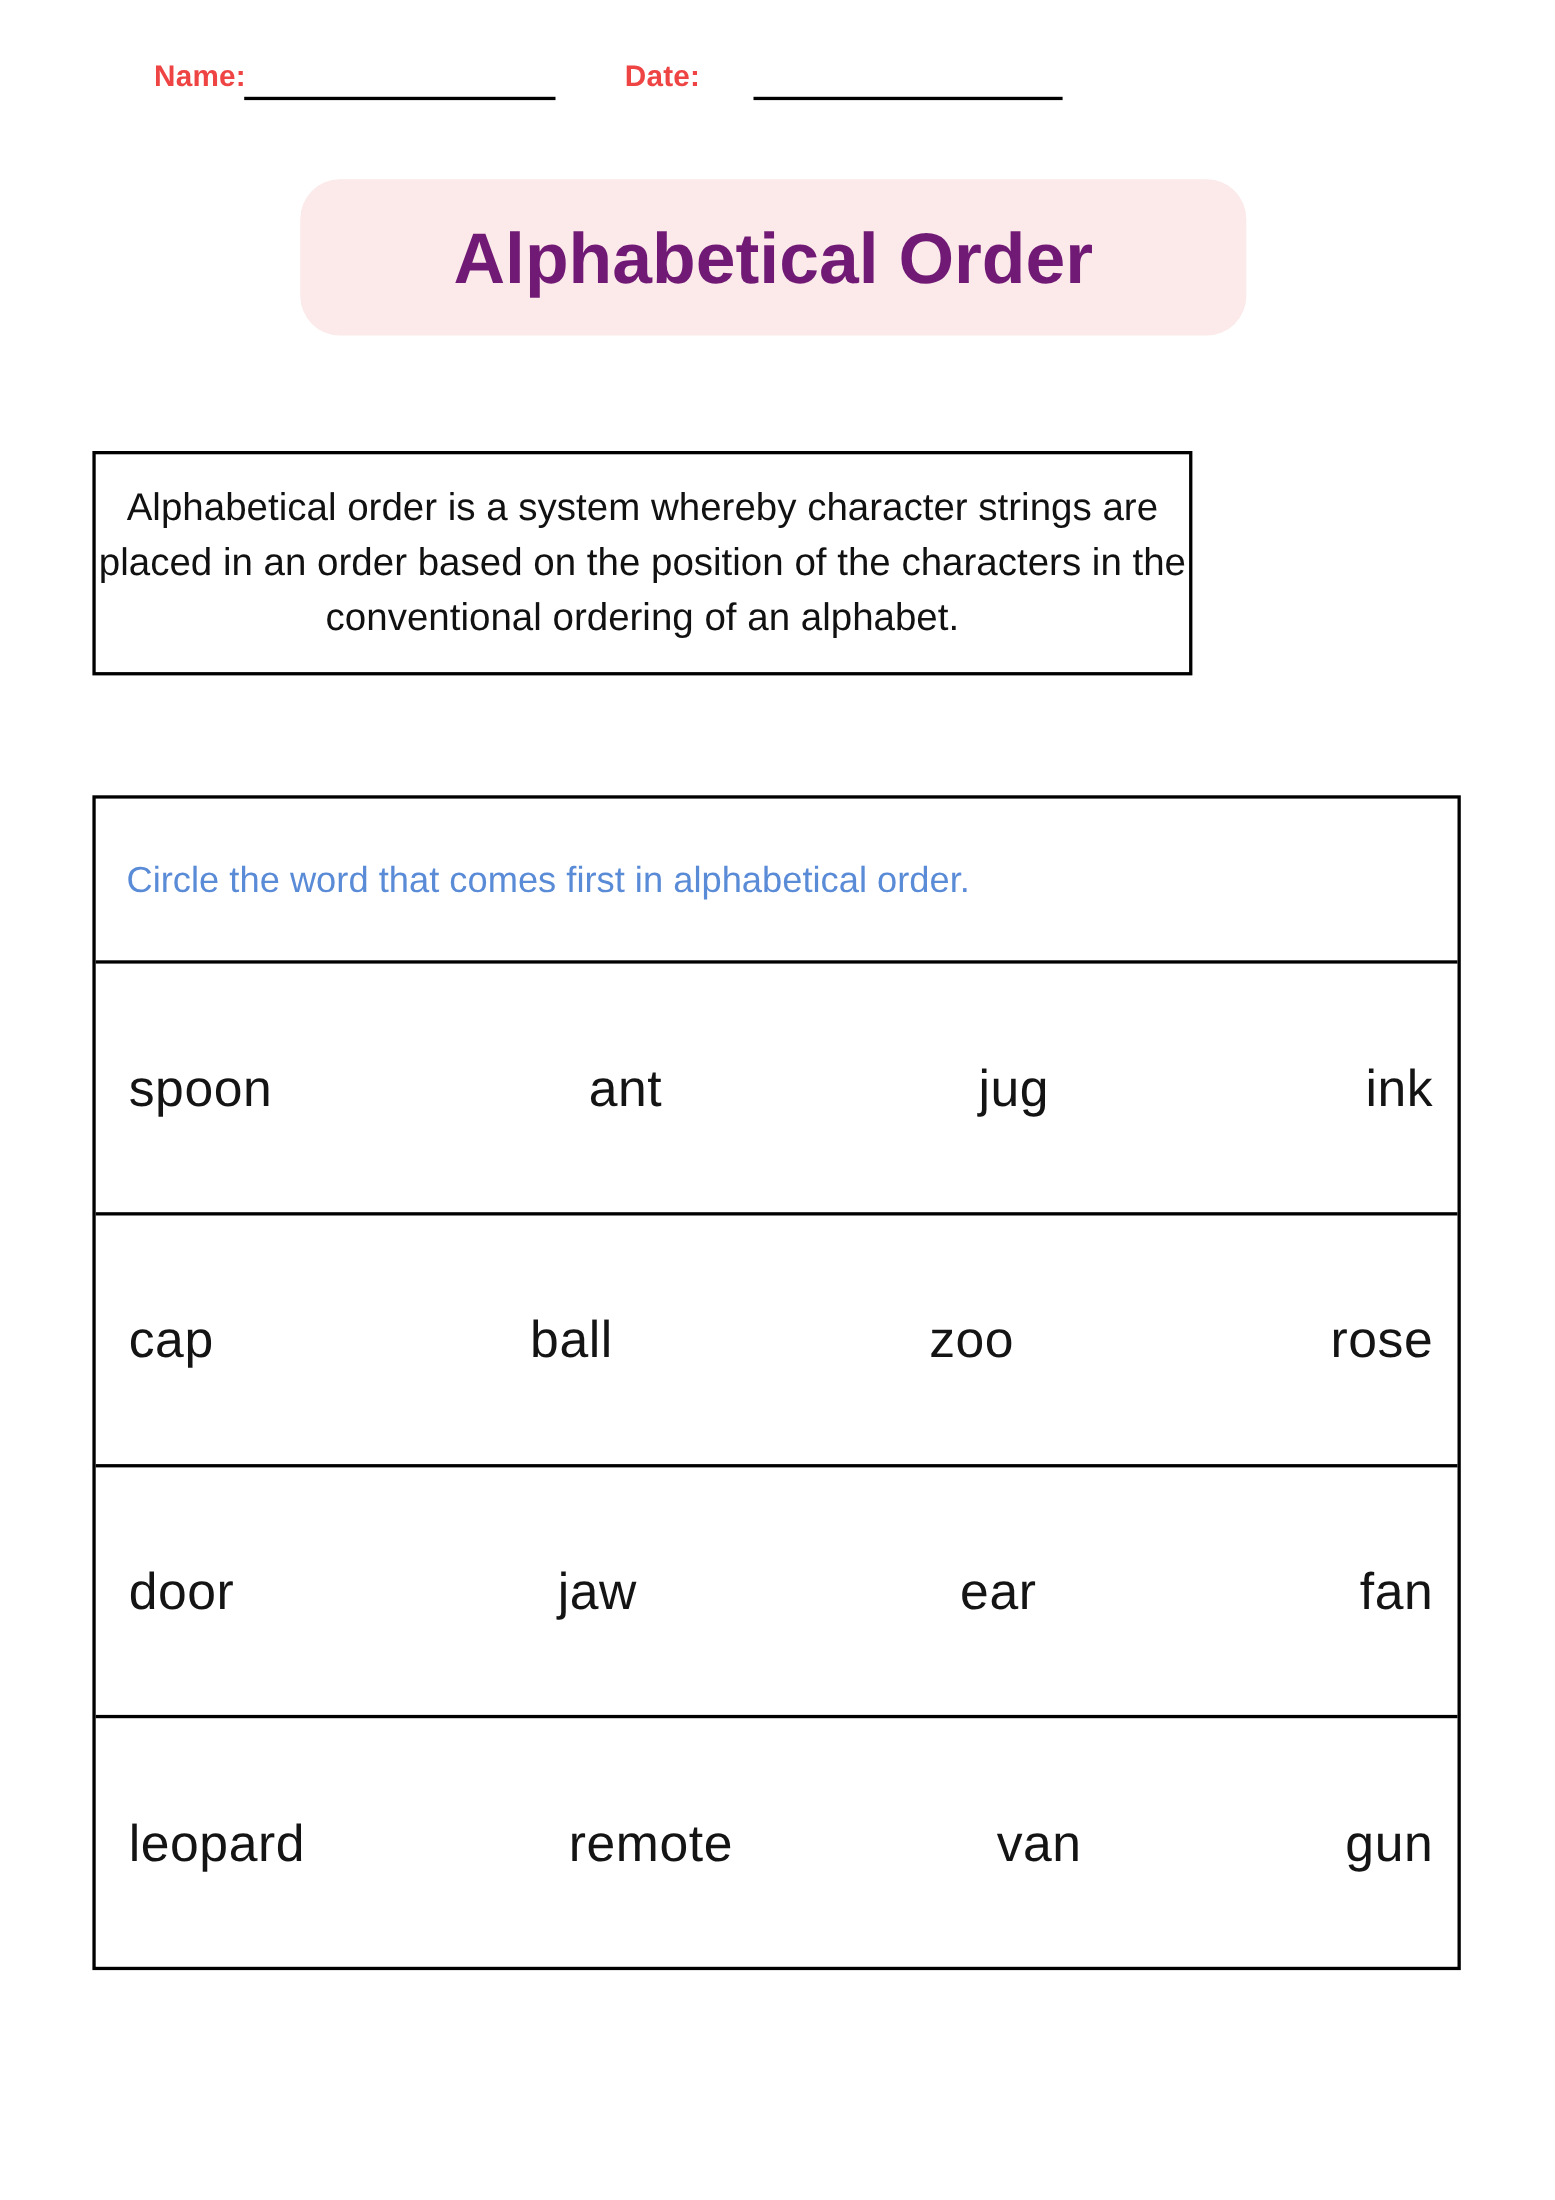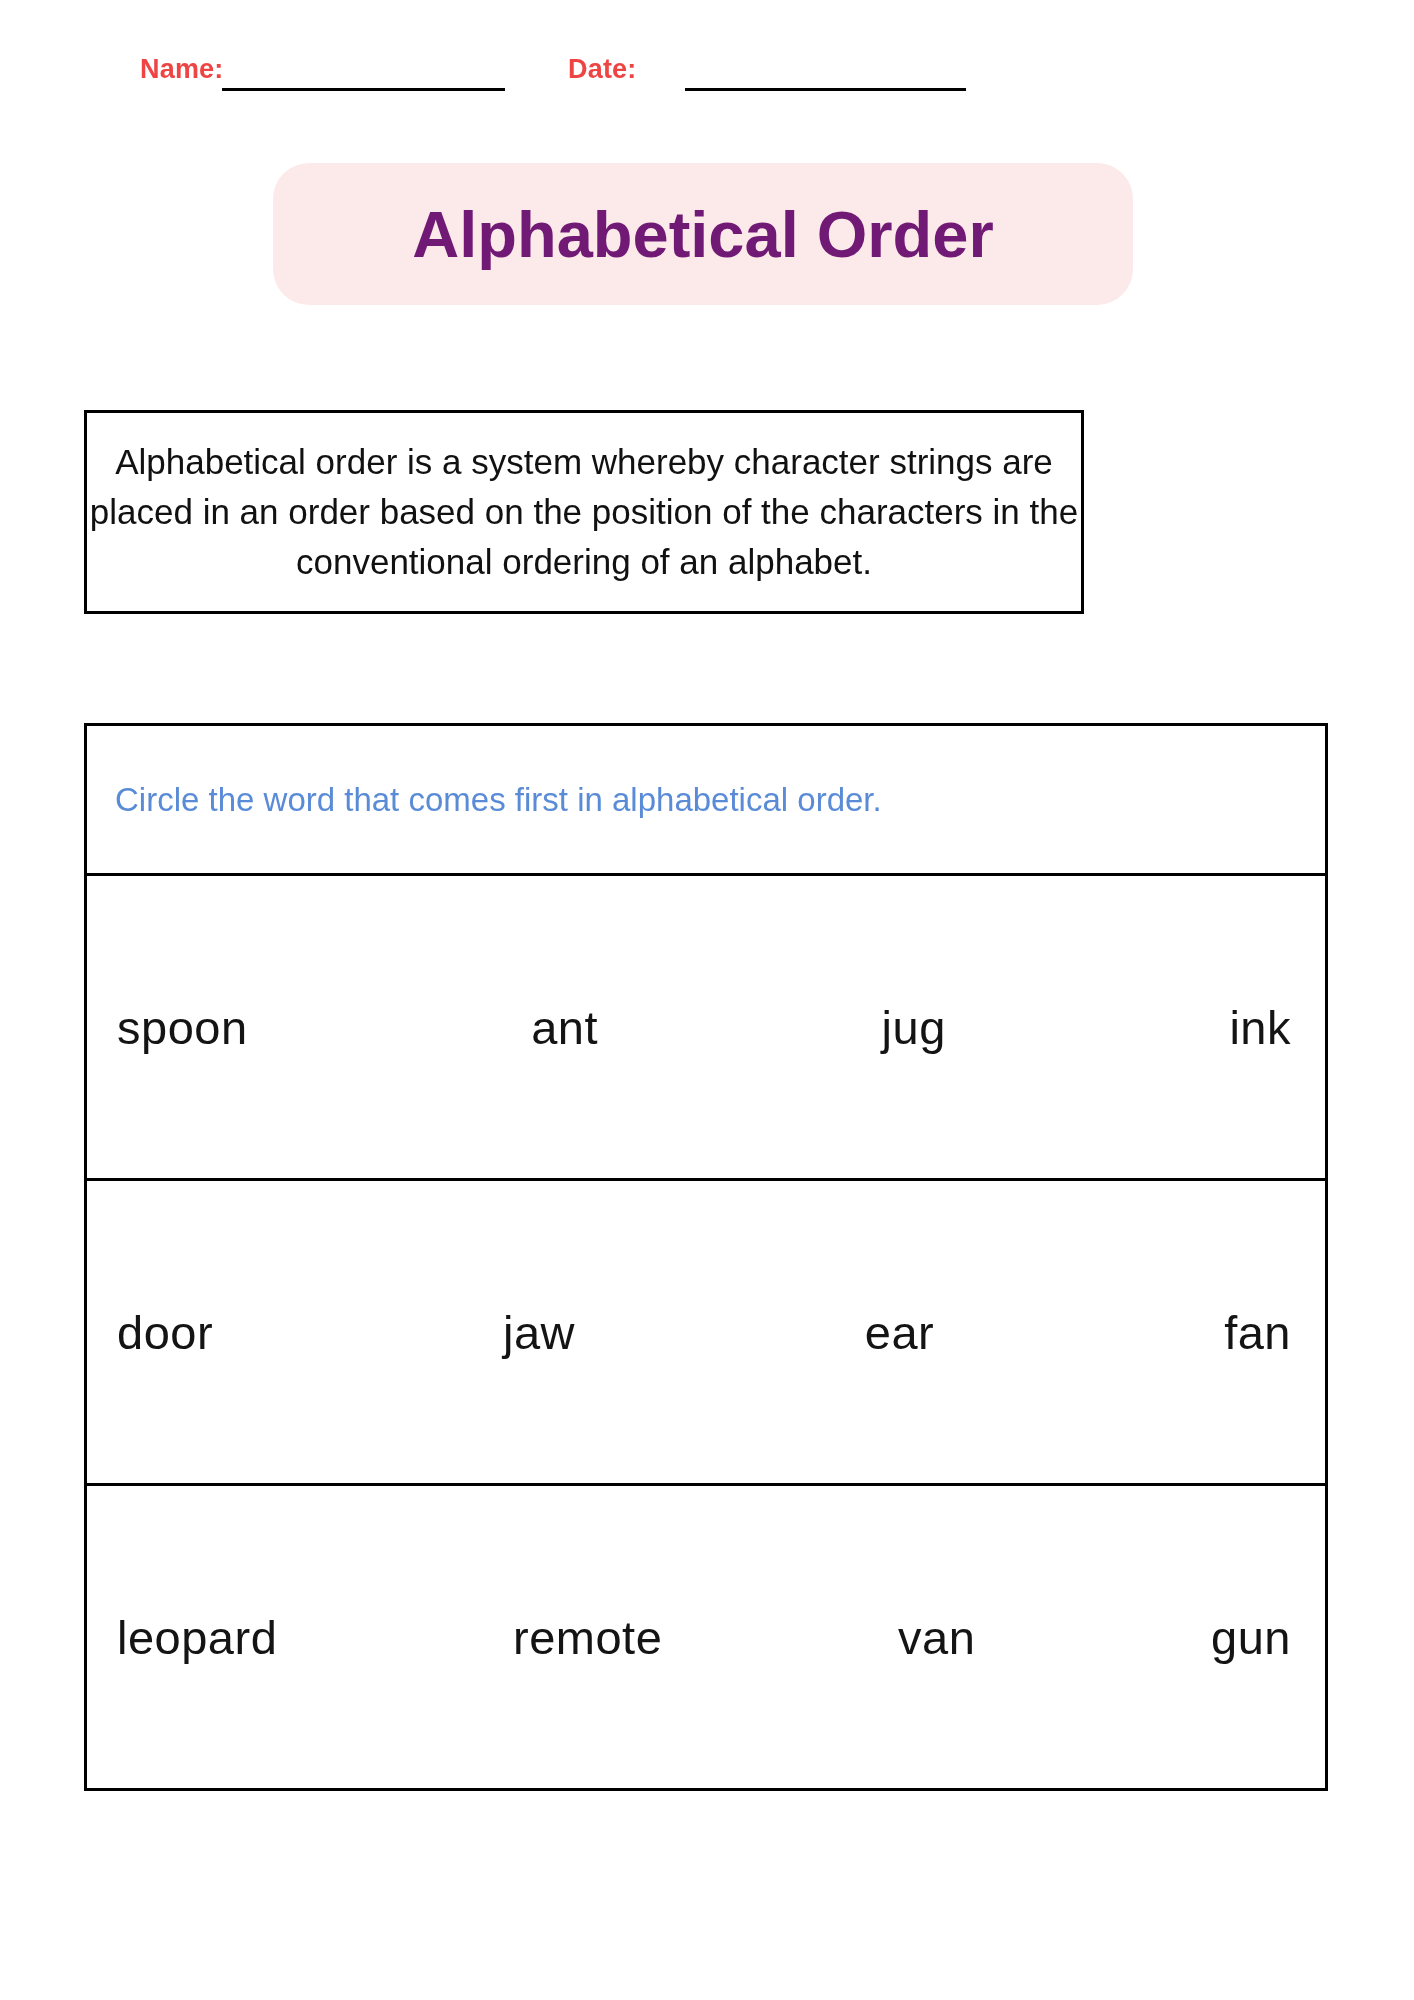--- a/index.html
+++ b/index.html
@@ -64,21 +64,21 @@
     display:flex;align-items:center;
     padding-left:28px;
   }
   .instruction{
     font-size:33px;color:#5A8BD7;
   }
   .word-row{
     flex:1 1 0;
     border-top:3px solid #000;
     display:flex;align-items:center;justify-content:space-between;
-    padding:0 34px 0 30px;
+    padding:0 22px 0 30px;
   }
   .word{
     font-size:47px;color:#141414;
     letter-spacing:0.5px;
   }
 </style>
 </head>
 <body>
 
 <div class="page">
@@ -102,20 +102,26 @@
       <span class="instruction">Circle the word that comes first in alphabetical order.</span>
     </div>
 
     <div class="word-row">
       <span class="word">spoon</span>
       <span class="word">ant</span>
       <span class="word">jug</span>
       <span class="word">ink</span>
     </div>
 
+    <div class="word-row">
+      <span class="word">cap</span>
+      <span class="word">ball</span>
+      <span class="word">zoo</span>
+      <span class="word">rose</span>
+    </div>
 
     <div class="word-row">
       <span class="word">door</span>
       <span class="word">jaw</span>
       <span class="word">ear</span>
       <span class="word">fan</span>
     </div>
 
 
 

